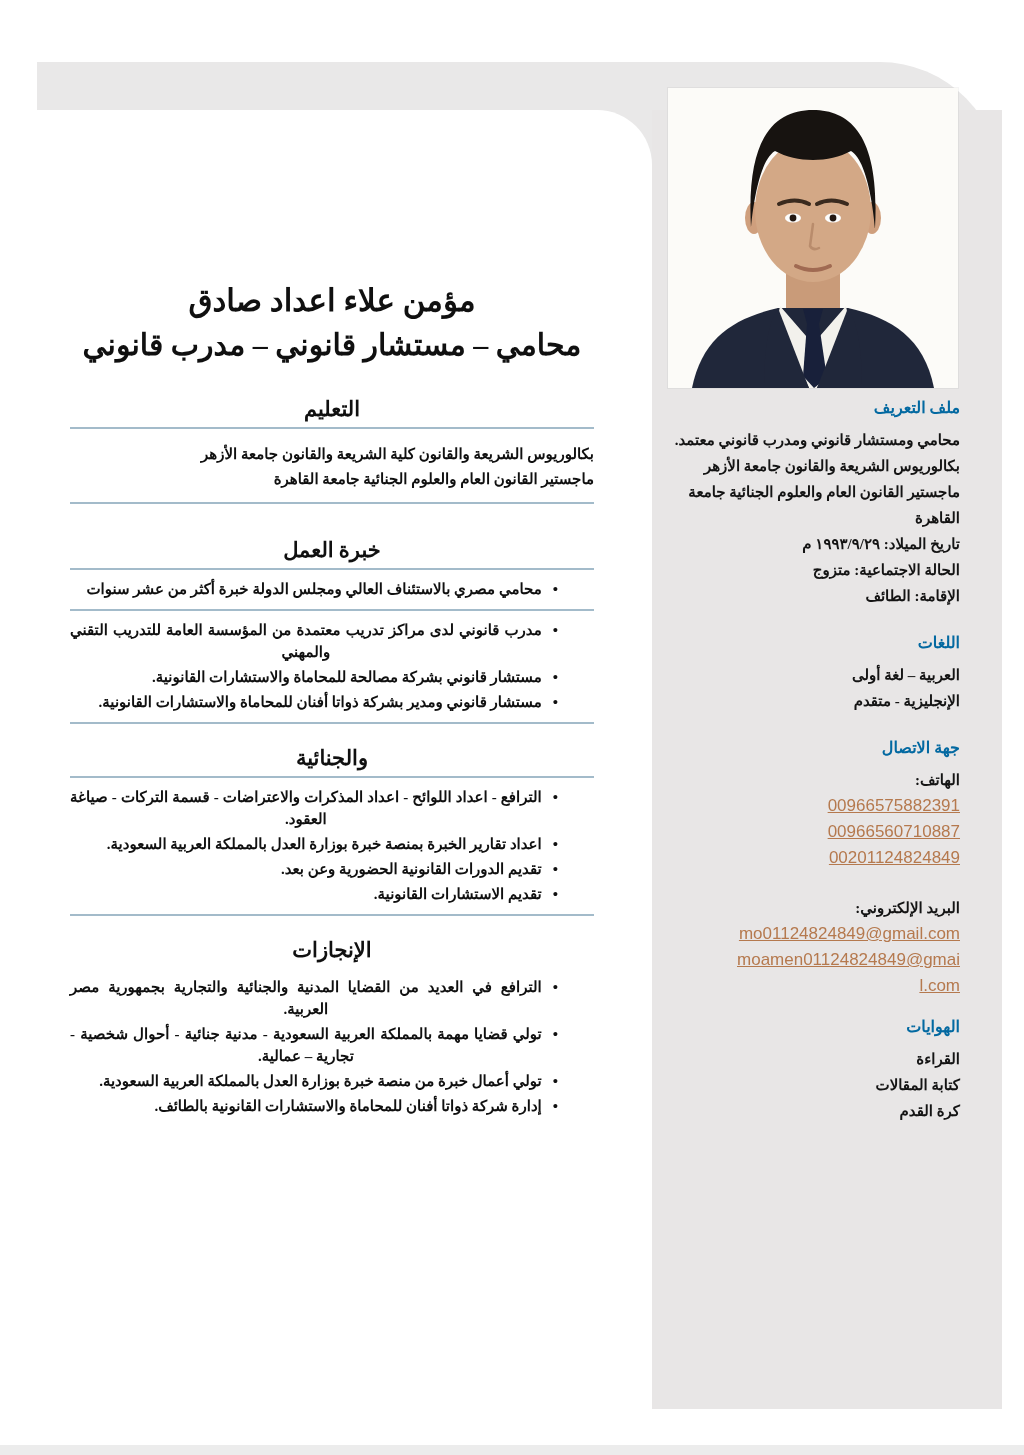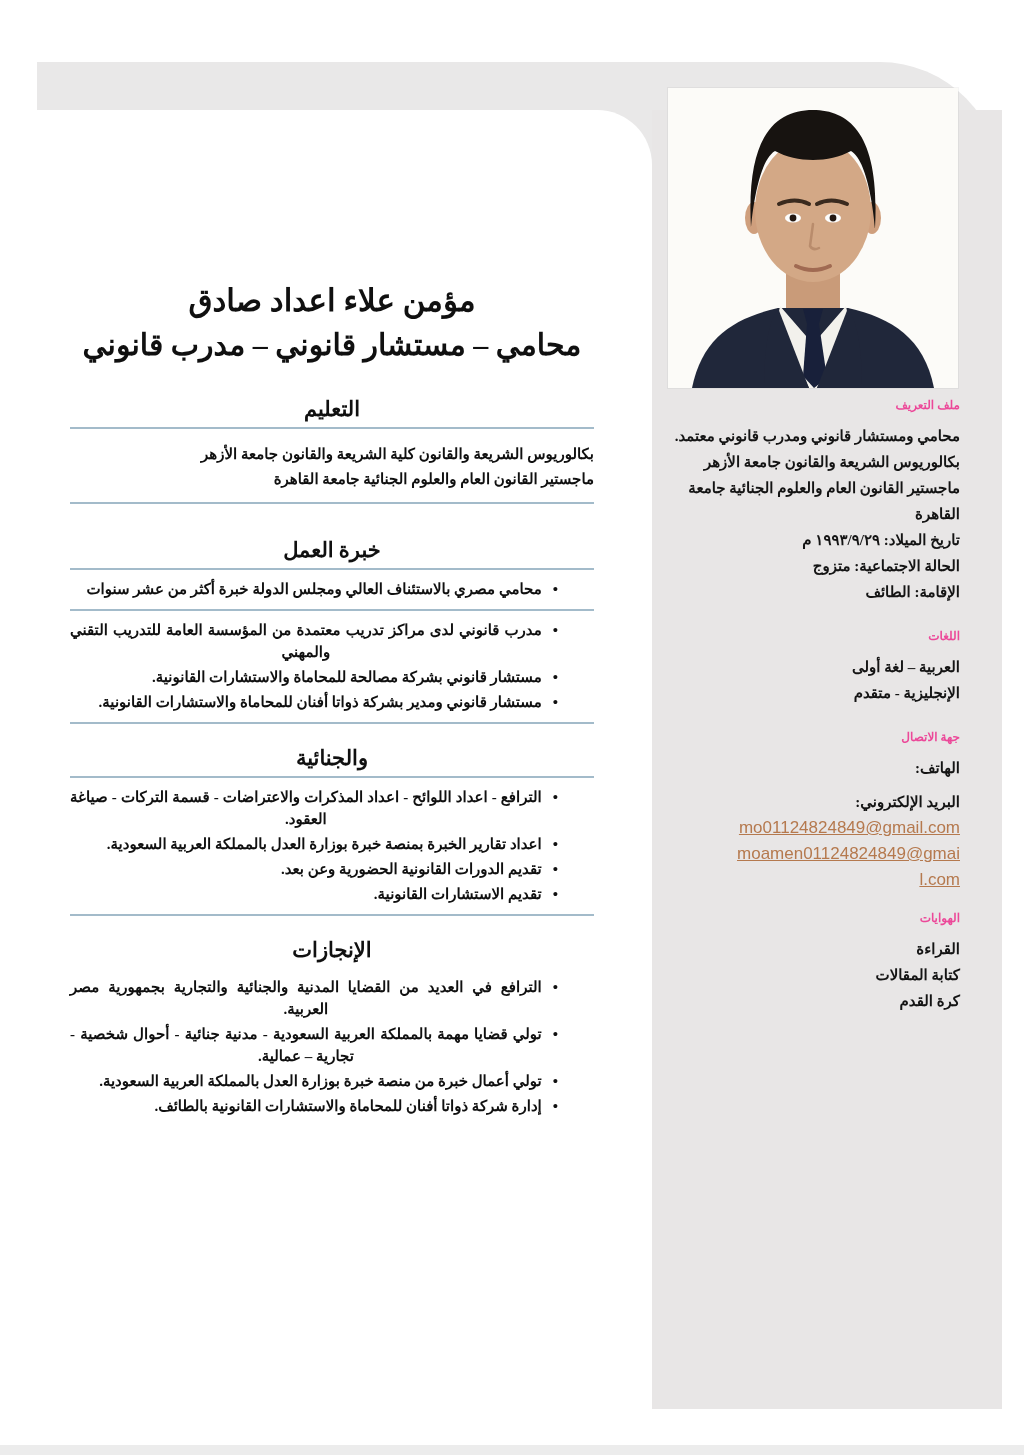--- a/index.html
+++ b/index.html
@@ -31,29 +31,29 @@
   .sec-ach{margin-top:22px;}
   .edu-text{padding:13px 0 10px;font-size:15px;font-weight:700;line-height:25px;text-align:right;}
   .group{padding:5px 0 6px;}
   .bullet{display:flex;gap:11px;padding-right:36px;margin:3px 0;font-size:15px;font-weight:700;line-height:22px;}
   .dot{flex:none;}
   .btext{flex:1;text-align:justify;}
   
   .side{position:absolute;left:652px;top:396px;width:350px;direction:rtl;text-align:right;
         color:#141414;font-weight:700;}
   .side > *{margin:0;padding-right:42px;padding-left:12px;box-sizing:border-box;}
-  .sh{color:#ec4899;font-size:12px;font-weight:700;margin:24px 0 10px;}
+  .sh{color:#0369a1;font-size:16px;font-weight:700;margin:24px 0 10px;}
   .sh-first{margin-top:2px;}
   .sline{font-size:15px;line-height:26px;}
   .links a{display:block;direction:rtl;font-family:"Liberation Sans","DejaVu Sans",sans-serif;
            font-weight:400;font-size:17px;line-height:26px;color:#b5794e;
            text-decoration:underline;}
   .emails{width:280px;}
   .emails a{word-break:break-all;}
-  .mt{margin-top:8px;font-family:Liberation Serif, serif;}
+  .mt{margin-top:24px;font-family:Liberation Serif, serif;}
   .hob{margin-top:18px;}
 </style>
 </head>
 <body>
 
 <div class="page">
 
   <div class="band-top"></div>
   <div class="connector"></div>
   <div class="sidebar-bg"></div>
@@ -176,20 +176,25 @@
     <p class="sline">تاريخ الميلاد: ١٩٩٣/٩/٢٩ م</p>
     <p class="sline">الحالة الاجتماعية: متزوج</p>
     <p class="sline">الإقامة: الطائف</p>
 
     <h4 class="sh">اللغات</h4>
     <p class="sline">العربية – لغة أولى</p>
     <p class="sline">الإنجليزية - متقدم</p>
 
     <h4 class="sh">جهة الاتصال</h4>
     <p class="sline">الهاتف:</p>
+    <div class="links phones">
+      <a href="#">00966575882391</a>
+      <a href="#">00966560710887</a>
+      <a href="#">00201124824849</a>
+    </div>
     <p class="sline mt">البريد الإلكتروني:</p>
     <div class="links emails">
       <a href="#">mo01124824849@gmail.com</a>
       <a href="#">moamen01124824849@gmail.com</a>
     </div>
 
     <h4 class="sh hob">الهوايات</h4>
     <p class="sline">القراءة</p>
     <p class="sline">كتابة المقالات</p>
     <p class="sline">كرة القدم</p>

